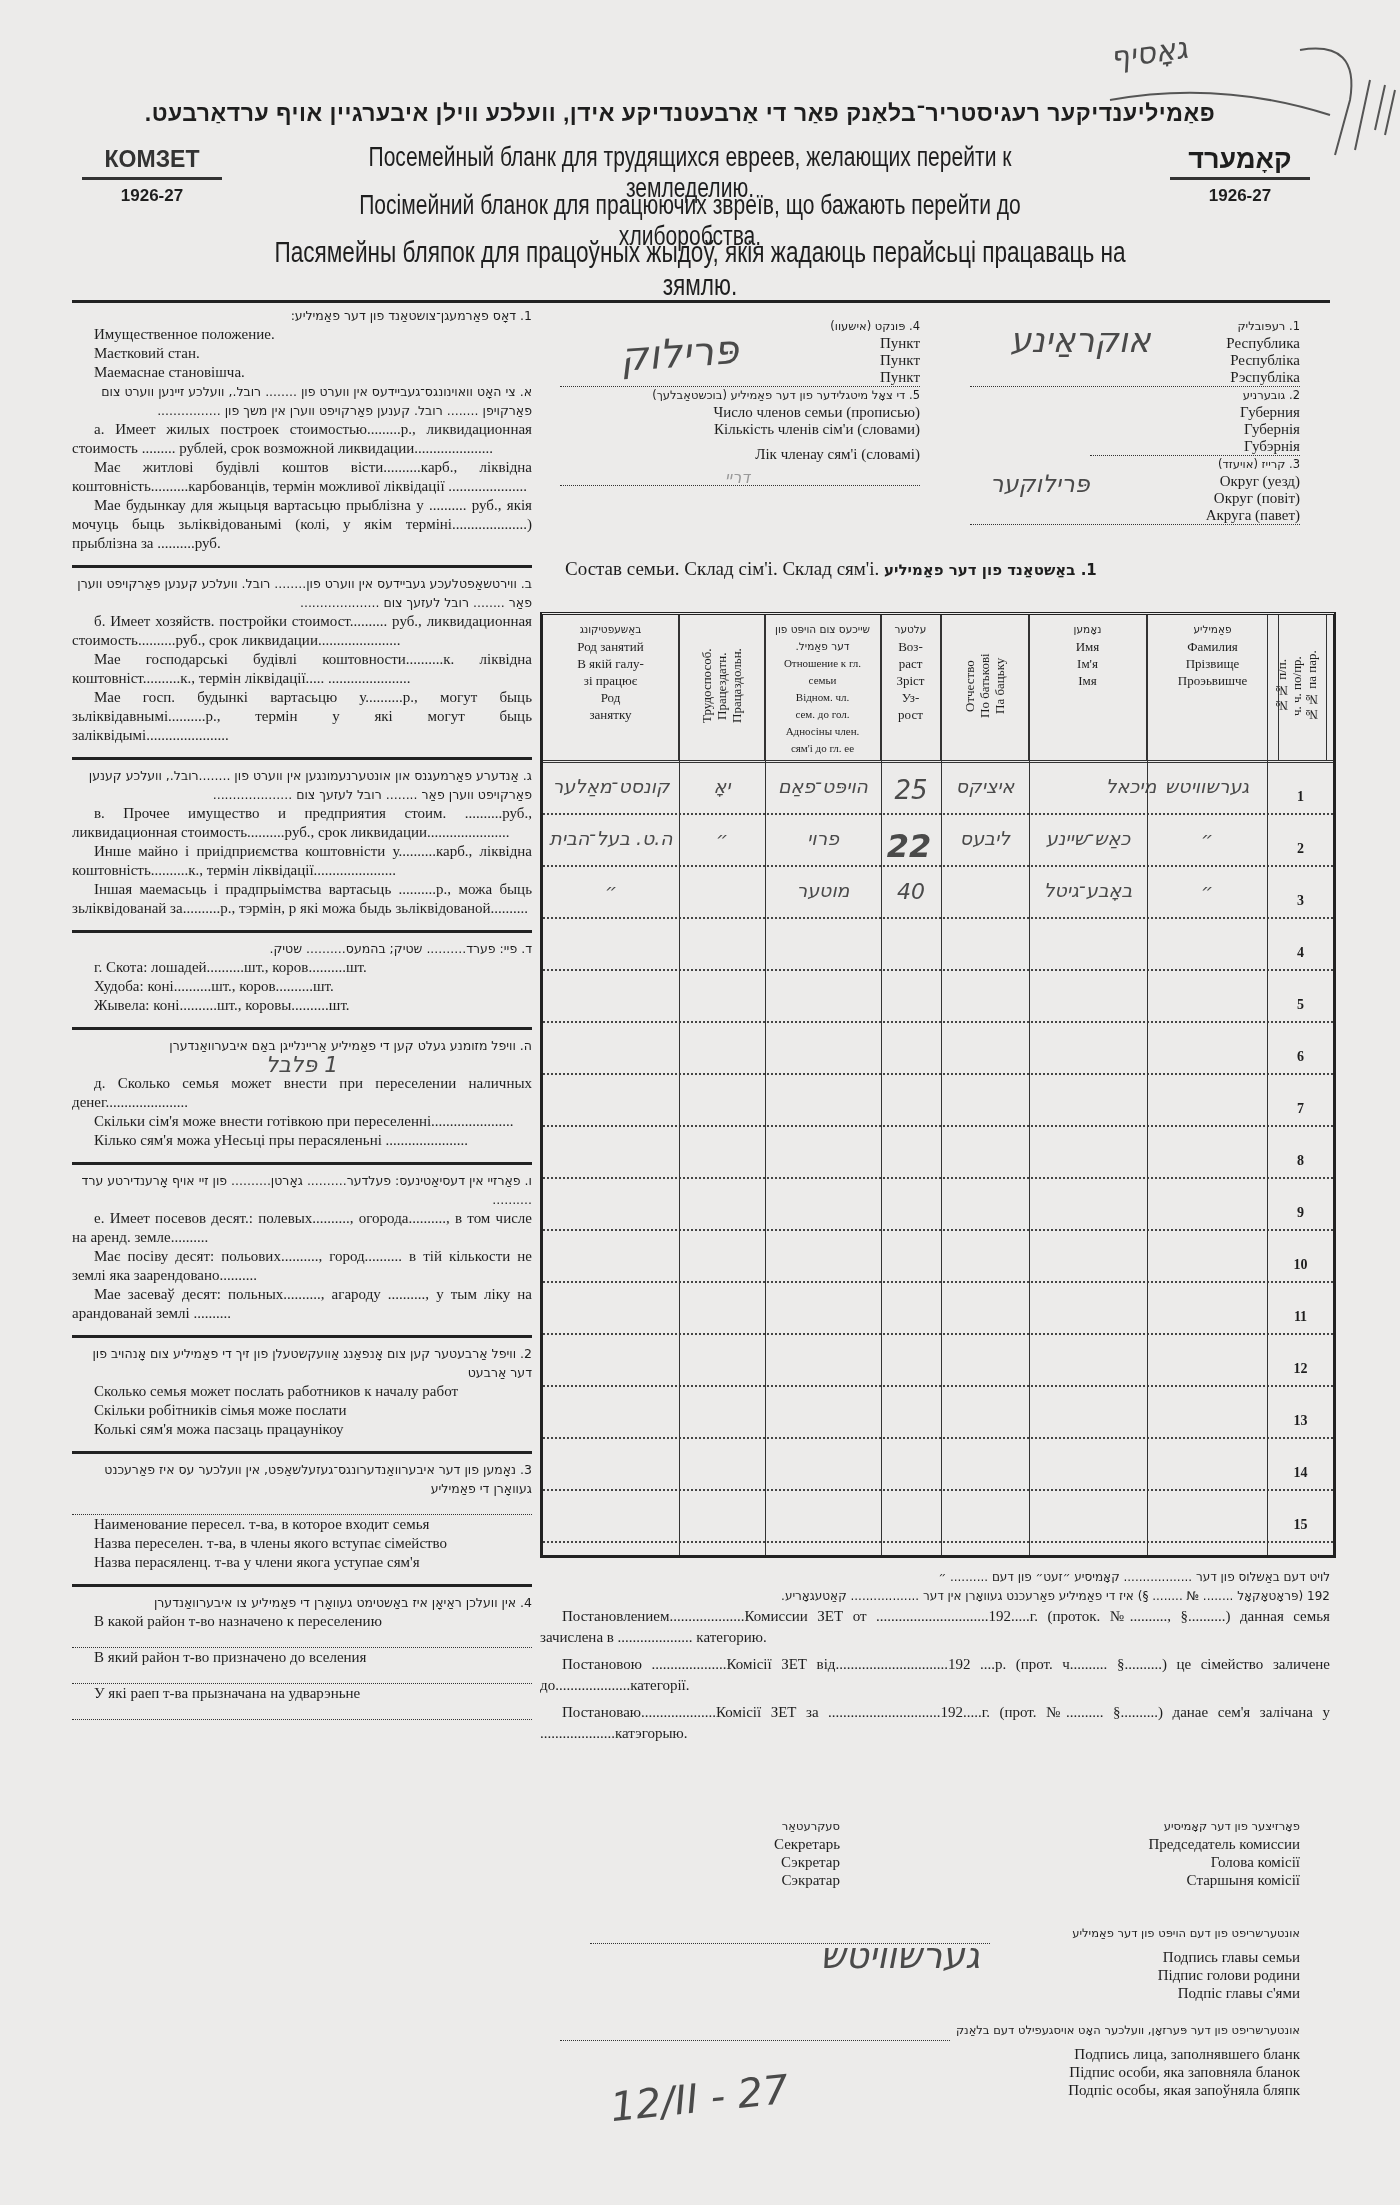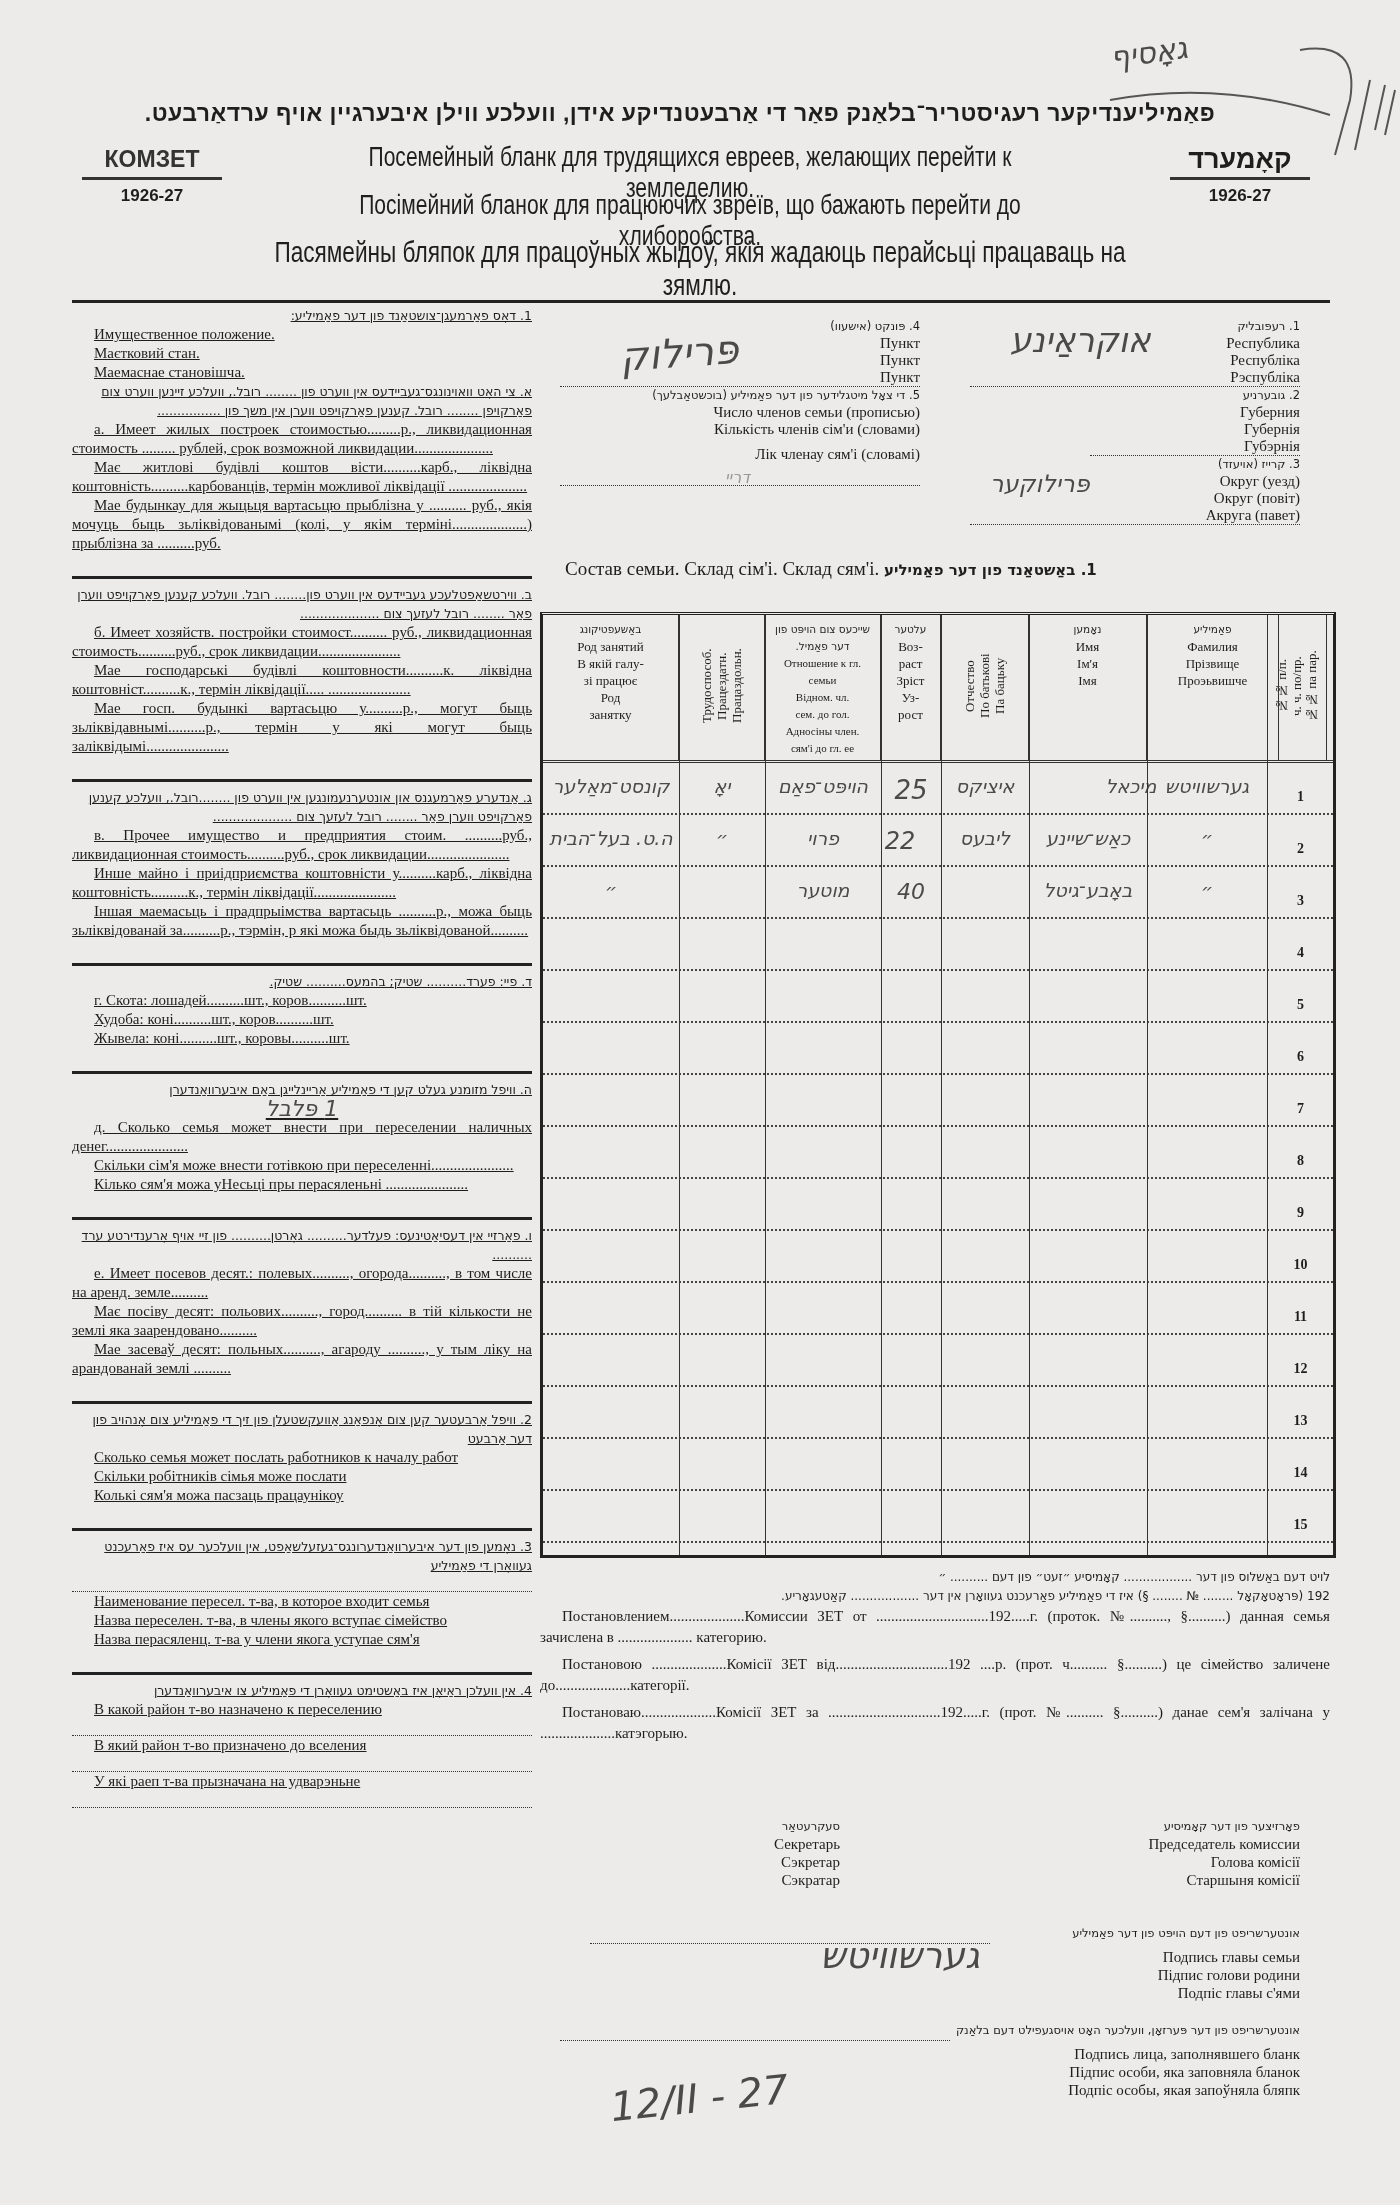--- a/index.html
+++ b/index.html
@@ -16,21 +16,21 @@
   #title-ua{top:190px;}
   #title-by{top:236px;left:150px;width:1100px;font-size:29px;}
   .brand{font-family:"Liberation Sans",sans-serif;font-weight:bold;text-align:center;}
   #brand-left{left:82px;top:146px;width:140px;font-size:23px;color:#333;border-bottom:3px solid #333;padding-bottom:4px;}
   #year-left{left:82px;top:186px;width:140px;font-size:17px;}
   #brand-right{left:1170px;top:144px;width:140px;font-size:27px;direction:rtl;border-bottom:3px solid #333;padding-bottom:2px;}
   #year-right{left:1170px;top:186px;width:140px;font-size:17px;}
   .hrule{height:3px;background:#222;}
   
   #left-col{left:72px;top:300px;width:460px;font-size:15px;line-height:19px;}
-  .sec{border-top:3px solid #222;padding:6px 0 23px 0;text-decoration:underline;}
+  .sec{border-top:3px solid #222;padding:6px 0 12px 0;}
   .sec:first-child{border-top:none;}
   .ytxt{direction:rtl;text-align:right;font-family:"DejaVu Sans",sans-serif;font-size:12.5px;line-height:19px;}
   .p{text-indent:22px;text-align:justify;margin:0;}
   .p0{margin:0;text-indent:22px;}
   .dots{border-bottom:1px dotted #333;height:16px;}
   
   .loc-lbl{text-align:right;font-size:15px;line-height:17px;}
   .yid-small{direction:rtl;font-family:"DejaVu Sans",sans-serif;font-size:11.5px;text-align:right;line-height:17px;}
   
   #family-table{left:540px;top:612px;width:790px;height:940px;border:3px solid #222;border-top:3px double #222;}
@@ -240,21 +240,21 @@
         <div class="cell hw" style="left: 222px; width: 116px;">הויפּט־פאַם</div>
         <div class="cell hw" style="left: 136px; width: 86px;">יאָ</div>
         <div class="cell hw" style="left: 0px; width: 136px;">קונסט־מאַלער</div>
       </div>
       <div class="row" style="top: 200px;">
         <div class="rowline"></div>
         <div class="rownum">2</div>
         <div class="cell hw" style="left: 604px; width: 120px;">״</div>
         <div class="cell hw" style="left: 486px; width: 118px;">כאַש־שיינע</div>
         <div class="cell hw" style="left: 398px; width: 88px;">ליבעס</div>
-        <div class="cell hw" style="left: 327px; width: 60px; font-size: 24px;">22</div>
+        <div class="cell hw" style="left: 336px; width: 60px; font-size: 32px; font-weight: bold;">22</div>
         <div class="cell hw" style="left: 222px; width: 116px;">פרוי</div>
         <div class="cell hw" style="left: 136px; width: 86px;">״</div>
         <div class="cell hw" style="left: 0px; width: 136px;">ה.ט. בעל־הבית</div>
       </div>
       <div class="row" style="top: 252px;">
         <div class="rowline"></div>
         <div class="rownum">3</div>
         <div class="cell hw" style="left: 604px; width: 120px;">״</div>
         <div class="cell hw" style="left: 486px; width: 118px;">באָבע־גיטל</div>
         <div class="cell hw" style="left: 398px; width: 88px;"></div>

